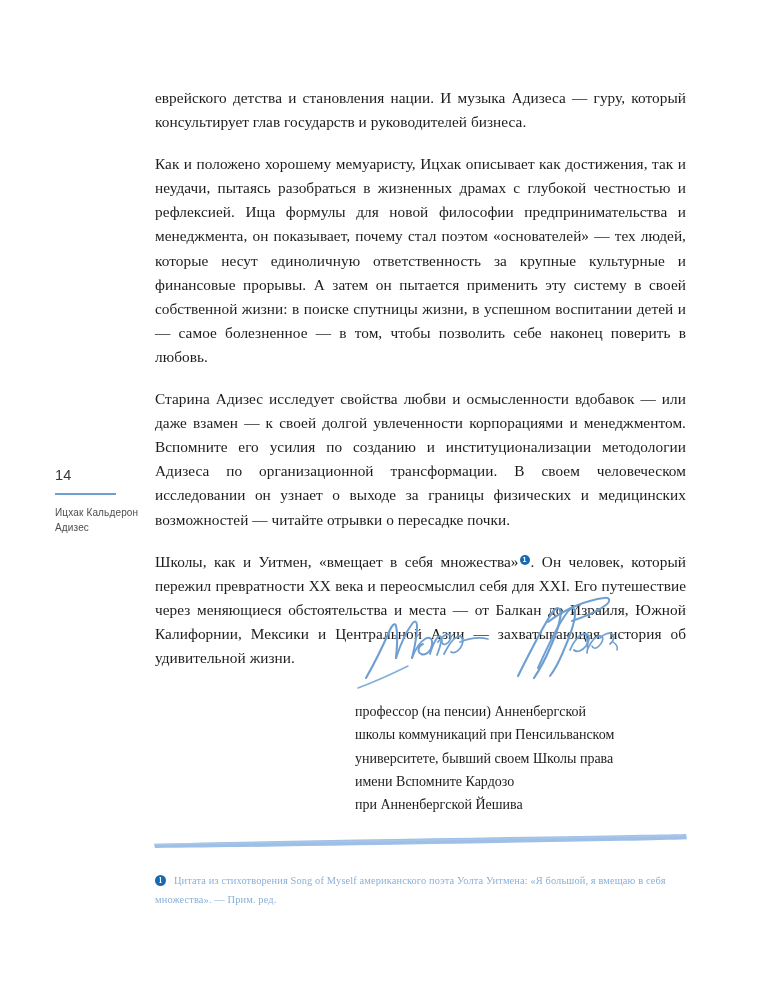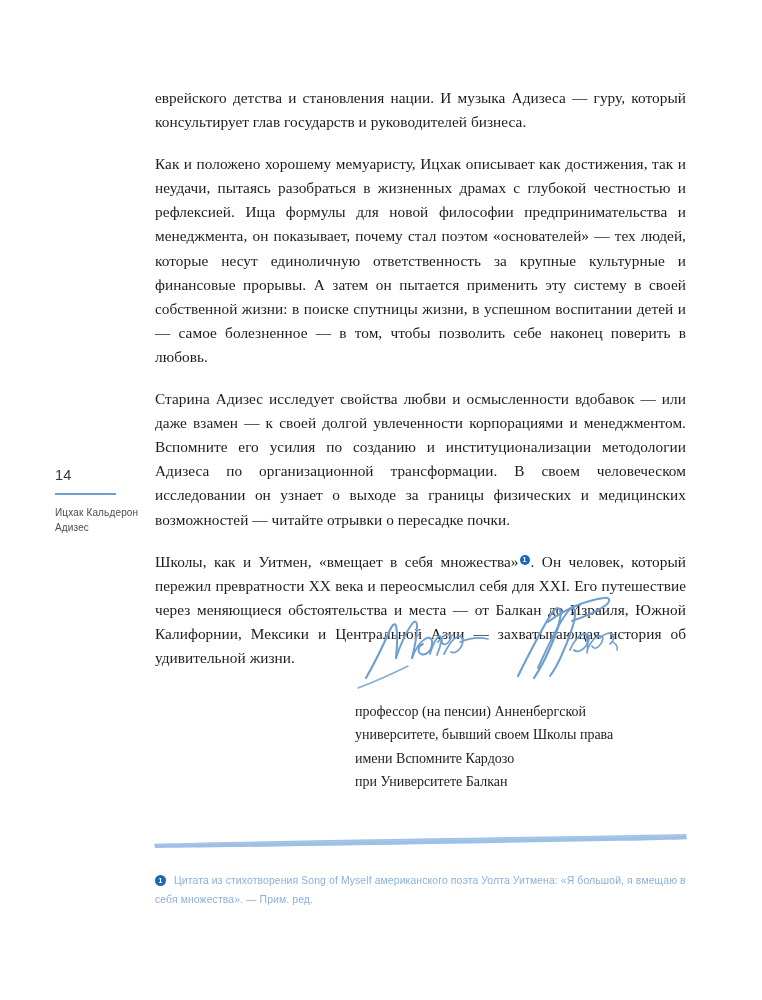--- a/index.html
+++ b/index.html
@@ -121,21 +121,21 @@
     height: 18px;
   }
   .brush svg { display: block; }
 
   
   .footnote {
     position: absolute;
     left: 155px;
     top: 871px;
     width: 540px;
-    font-family: Liberation Sans, sans-serif;
+    font-family: Liberation Serif, serif;
     font-size: 10.4px;
     line-height: 19px;
     color: #8bb0da;
     letter-spacing: 0.12px;
   }
   .fn-mark {
     display: inline-block;
     width: 11px;
     height: 11px;
     border-radius: 50%;
@@ -194,23 +194,24 @@
         <path d="M234 42 C236 50, 236 56, 235 61" stroke-width="1.7"></path>
         <path d="M236 56 C240 48, 245 43, 249 44 C252 45, 251 50, 247 54 C244 57, 241 57, 240 54" stroke-width="1.7"></path>
         <path d="M248 46 C252 42, 257 40, 260 42 C263 44, 262 49, 258 52" stroke-width="1.7"></path>
         <path d="M261 50 C264 52, 266 55, 265 58" stroke-width="1.5"></path>
       </g>
     </svg>
   </div>
 
   <div class="credentials">
     <div>профессор (на пенсии) Анненбергской</div>
+    <div>школы коммуникаций при Пенсильванском</div>
     <div>университете, бывший своем Школы права</div>
     <div>имени Вспомните Кардозо</div>
-    <div>при Университете Балкан</div>
+    <div>при Анненбергской Йешива</div>
   </div>
 
   <div class="brush">
     <svg width="538" height="18" viewBox="0 0 538 18" preserveAspectRatio="none">
       <path d="M2 13.8
                C 60 12.2, 130 11.0, 205 9.6
                C 290 8.0, 380 6.6, 470 5.2
                C 500 4.7, 520 4.4, 534 4.0
                L 535 9.2
                C 520 9.8, 500 10.2, 470 10.8

